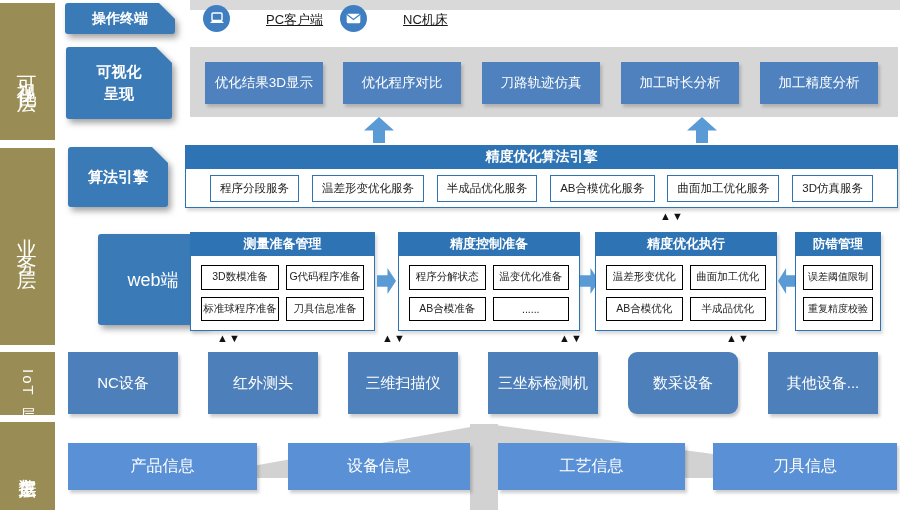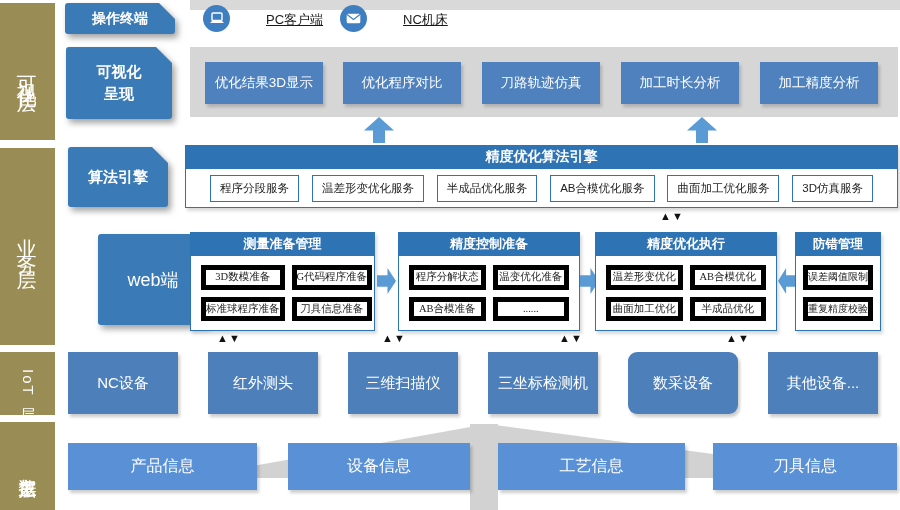--- a/index.html
+++ b/index.html
@@ -31,27 +31,27 @@
 
   
   .engine-header{background:#2e74b5;color:#fff;font-weight:bold;font-size:14px;
                  display:flex;align-items:center;justify-content:center;}
   .engine-body{background:#fff;border:1px solid #2e74b5;display:flex;align-items:center;
                justify-content:space-between;padding:0 24px;box-sizing:border-box;}
   .svc{border:1px solid #2e74b5;background:#fff;color:#222;font-size:11.5px;white-space:nowrap;
        padding:5px 9px;text-align:center;}
 
   
-  .panel{box-sizing:border-box;box-shadow:2px 3px 3px rgba(0,0,0,.15);font-family:Liberation Serif, serif;}
+  .panel{box-sizing:border-box;box-shadow:2px 3px 3px rgba(0,0,0,.15);}
   .panel .phead{background:#2e74b5;color:#fff;font-weight:bold;font-size:13px;height:24px;
                 display:flex;align-items:center;justify-content:center;}
   .panel .pbody{background:#fff;border:1px solid #2e74b5;border-top:none;box-sizing:border-box;
                 display:grid;grid-template-columns:1fr 1fr;gap:7px;padding:9px 10px;height:75px;}
   .panel .pbody.single{grid-template-columns:1fr;}
-  .pitem{border:5px solid #000000;background:#fff;color:#222;font-size:10.5px;white-space:nowrap;
+  .pitem{border:1px solid #000000;background:#fff;color:#222;font-size:10.5px;white-space:nowrap;
          display:flex;align-items:center;justify-content:center;}
 
   
   .iotbox{background:#4d7fba;color:#fff;font-size:15px;display:flex;align-items:center;justify-content:center;
           box-shadow:2px 3px 3px rgba(0,0,0,.2);}
   .databox{background:#5a90d5;color:#fff;font-size:16px;display:flex;align-items:center;justify-content:center;
            box-shadow:2px 3px 3px rgba(0,0,0,.2);}
 
   
   .circicon{width:27px;height:27px;border-radius:50%;background:#3f7fc1;display:flex;
@@ -158,22 +158,22 @@
       <div class="pitem">......</div>
     </div>
   </div>
 
   <div class="abs arrow-right" style="left:580px;top:268px;width:19px;height:26px;"></div>
 
   <div class="abs panel" style="left:595px;top:232px;width:182px;">
     <div class="phead">精度优化执行</div>
     <div class="pbody">
       <div class="pitem">温差形变优化</div>
+      <div class="pitem">曲面加工优化</div>
       <div class="pitem">AB合模优化</div>
-      <div class="pitem">曲面加工优化</div>
       <div class="pitem">半成品优化</div>
     </div>
   </div>
 
   <div class="abs arrow-left" style="left:778px;top:268px;width:18px;height:26px;"></div>
 
   <div class="abs panel" style="left:795px;top:232px;width:86px;">
     <div class="phead" style="font-size:12.5px;">防错管理</div>
     <div class="pbody single" style="padding:9px 7px;">
       <div class="pitem" style="font-size:10px;">误差阈值限制</div>

